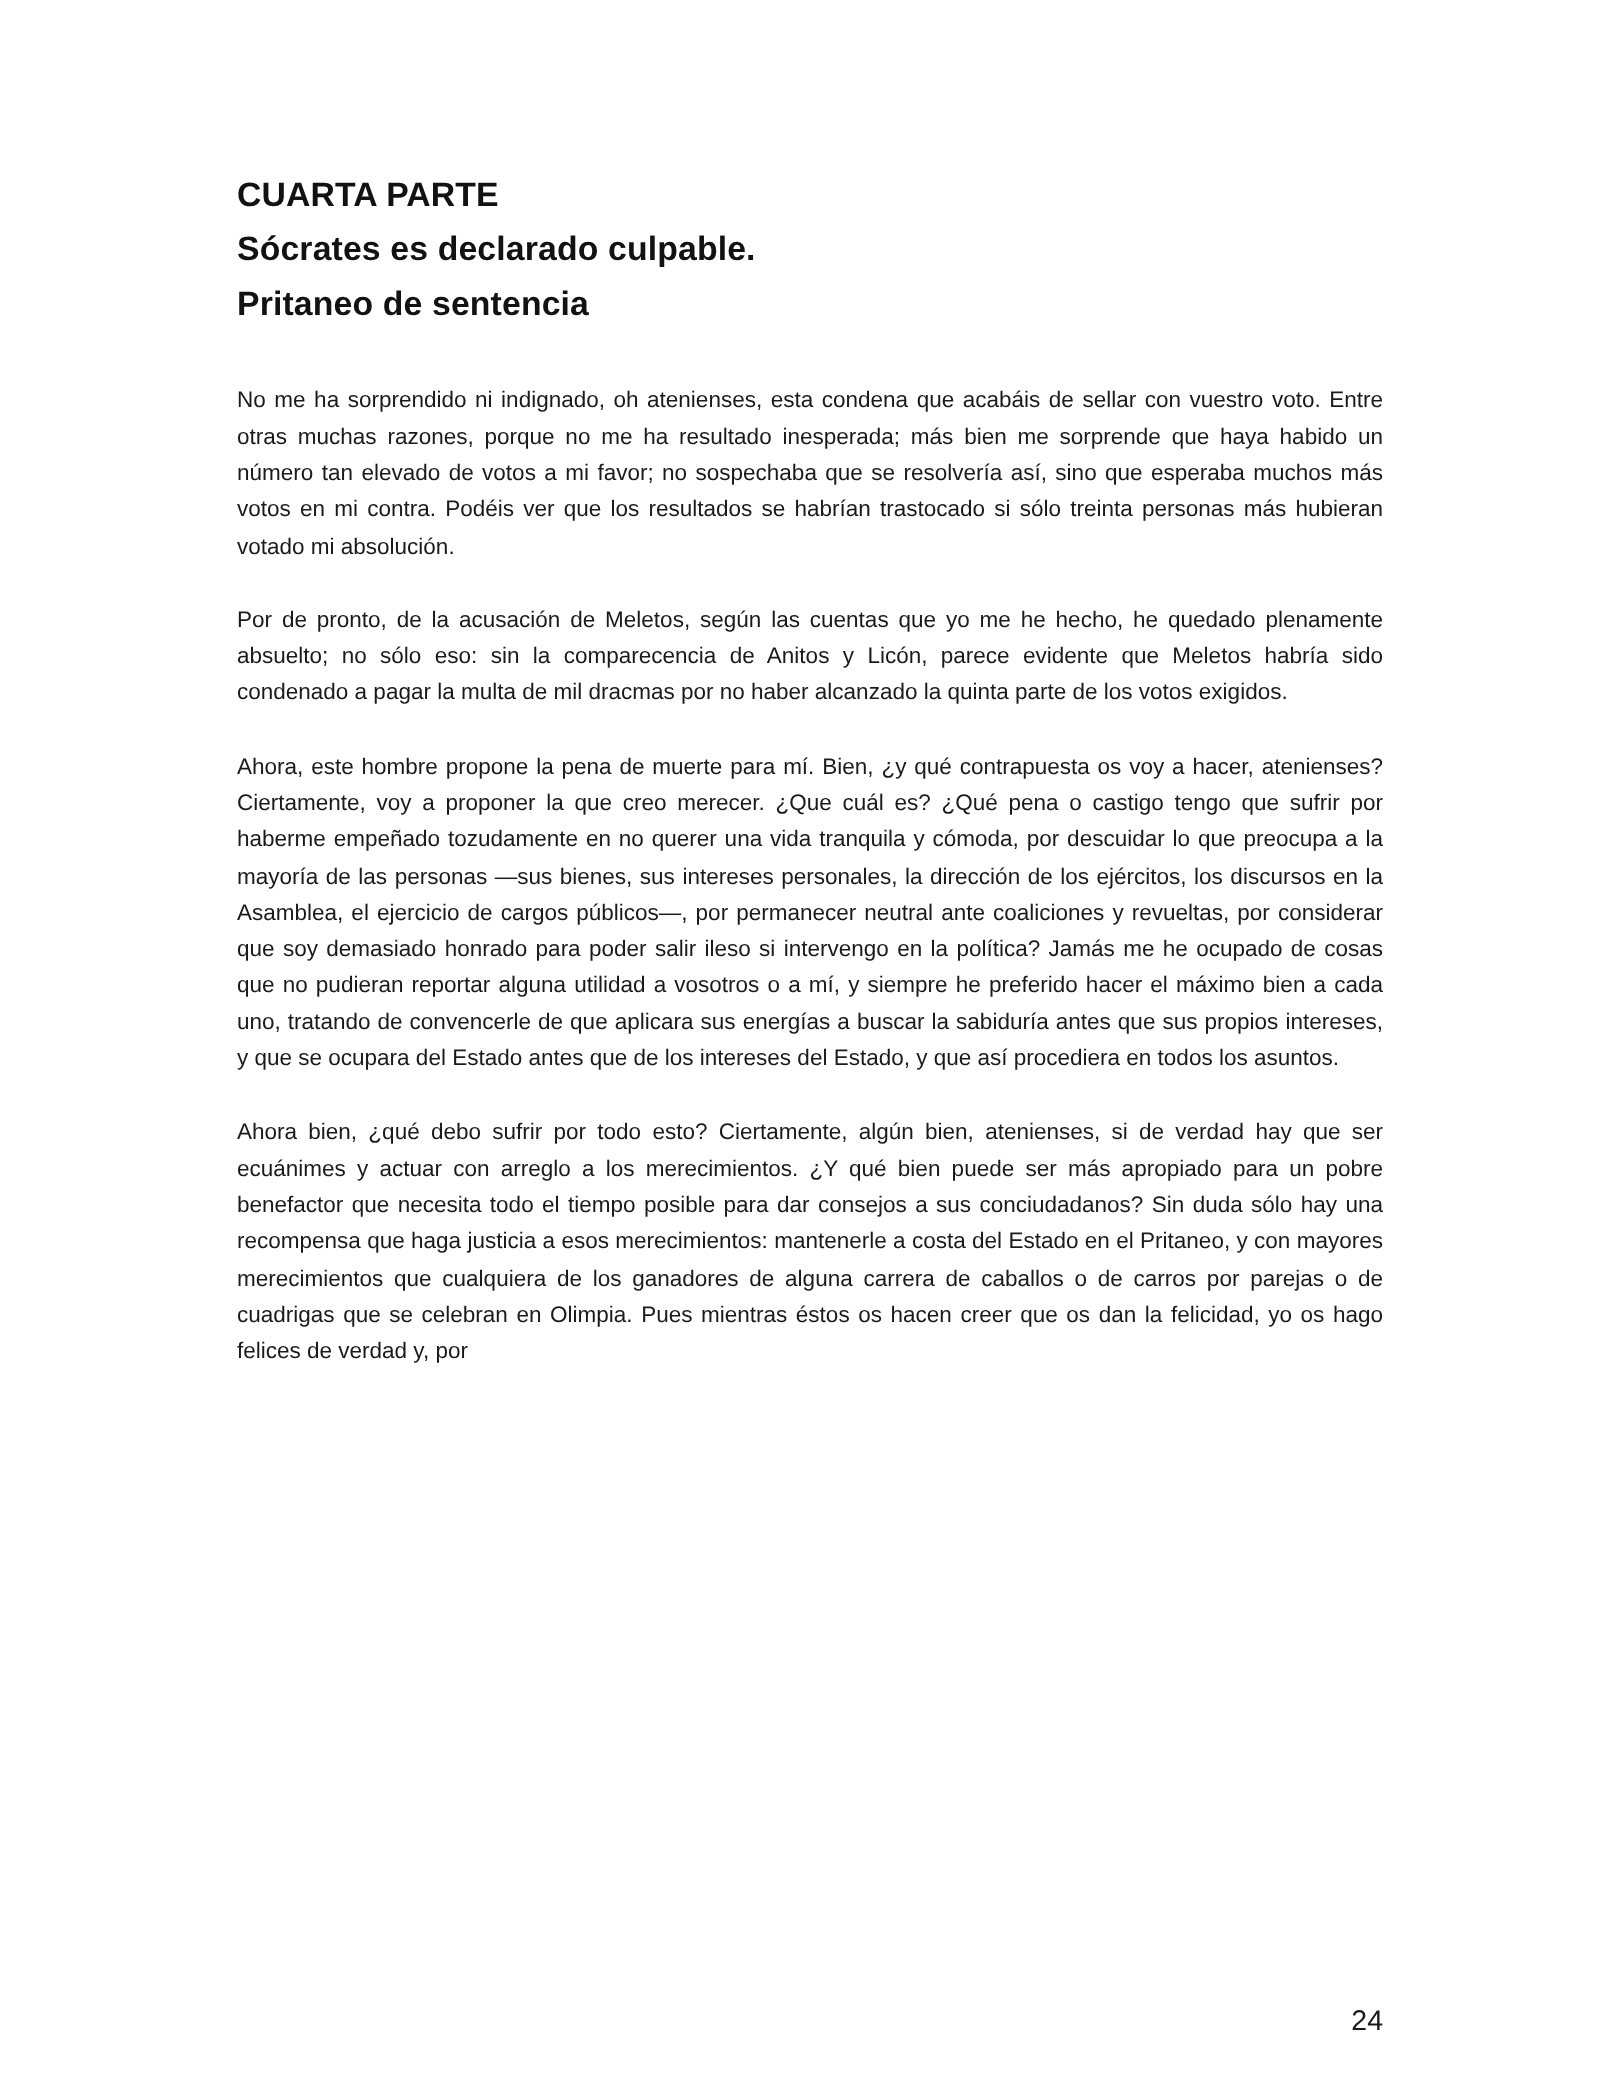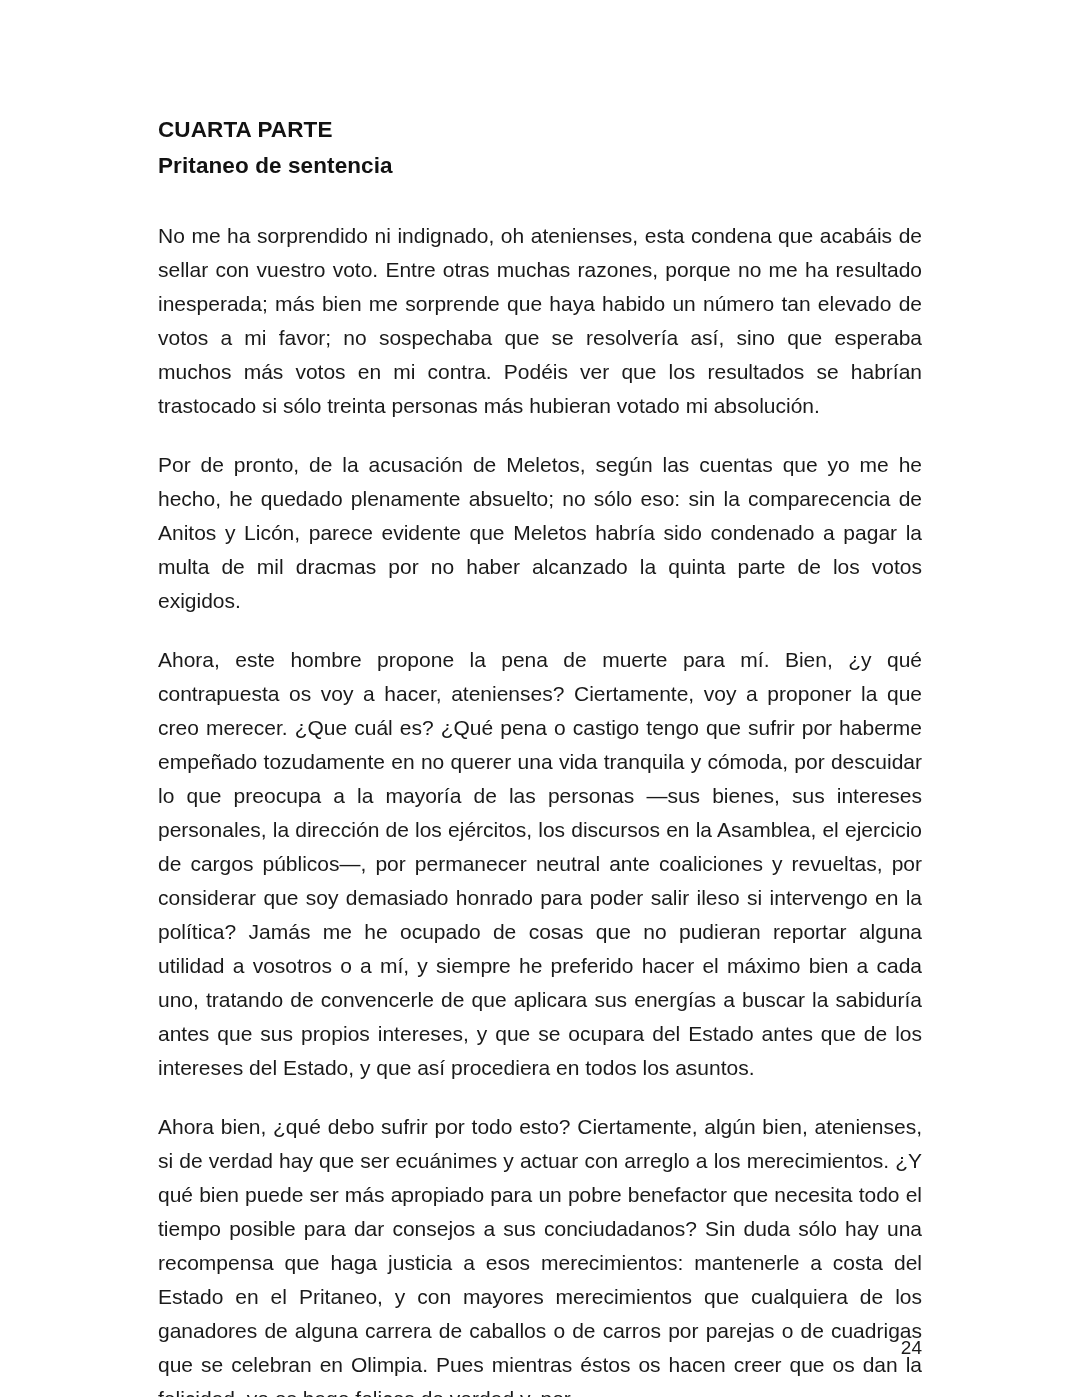--- a/index.html
+++ b/index.html
@@ -26,21 +26,21 @@
     margin: 0 0 34px 0;
   }
   .heading-line {
     font-size: 22.5px;
     font-weight: bold;
     line-height: 1.62;
     letter-spacing: 0.1px;
     color: #121212;
   }
   .para {
-    font-size: 21px;
+    font-size: 15px;
     line-height: 1.62;
     text-align: justify;
     text-justify: inter-word;
     margin: 0 0 25px 0;
     color: #1a1a1a;
     hyphens: none;
   }
   .para:last-of-type {
     margin-bottom: 0;
   }
@@ -53,20 +53,21 @@
     margin-top: 11px;
   }
 </style>
 </head>
 <body>
 
 <div class="page">
 
   <div class="heading-block">
     <div class="heading-line">CUARTA PARTE</div>
+    <div class="heading-line">Sócrates es declarado culpable.</div>
     <div class="heading-line">Pritaneo de sentencia</div>
   </div>
 
   <p class="para">No me ha sorprendido ni indignado, oh atenienses, esta condena que acabáis de sellar con vuestro voto. Entre otras muchas razones, porque no me ha resultado inesperada; más bien me sorprende que haya habido un número tan elevado de votos a mi favor; no sospechaba que se resolvería así, sino que esperaba muchos más votos en mi contra. Podéis ver que los resultados se habrían trastocado si sólo treinta personas más hubieran votado mi absolución.</p>
   <p class="para">Por de pronto, de la acusación de Meletos, según las cuentas que yo me he hecho, he quedado plenamente absuelto; no sólo eso: sin la comparecencia de Anitos y Licón, parece evidente que Meletos habría sido condenado a pagar la multa de mil dracmas por no haber alcanzado la quinta parte de los votos exigidos.</p>
   <p class="para">Ahora, este hombre propone la pena de muerte para mí. Bien, ¿y qué contrapuesta os voy a hacer, atenienses? Ciertamente, voy a proponer la que creo merecer. ¿Que cuál es? ¿Qué pena o castigo tengo que sufrir por haberme empeñado tozudamente en no querer una vida tranquila y cómoda, por descuidar lo que preocupa a la mayoría de las personas —sus bienes, sus intereses personales, la dirección de los ejércitos, los discursos en la Asamblea, el ejercicio de cargos públicos—, por permanecer neutral ante coaliciones y revueltas, por considerar que soy demasiado honrado para poder salir ileso si intervengo en la política? Jamás me he ocupado de cosas que no pudieran reportar alguna utilidad a vosotros o a mí, y siempre he preferido hacer el máximo bien a cada uno, tratando de convencerle de que aplicara sus energías a buscar la sabiduría antes que sus propios intereses, y que se ocupara del Estado antes que de los intereses del Estado, y que así procediera en todos los asuntos.</p>
   <p class="para">Ahora bien, ¿qué debo sufrir por todo esto? Ciertamente, algún bien, atenienses, si de verdad hay que ser ecuánimes y actuar con arreglo a los merecimientos. ¿Y qué bien puede ser más apropiado para un pobre benefactor que necesita todo el tiempo posible para dar consejos a sus conciudadanos? Sin duda sólo hay una recompensa que haga justicia a esos merecimientos: mantenerle a costa del Estado en el Pritaneo, y con mayores merecimientos que cualquiera de los ganadores de alguna carrera de caballos o de carros por parejas o de cuadrigas que se celebran en Olimpia. Pues mientras éstos os hacen creer que os dan la felicidad, yo os hago felices de verdad y, por</p>
 
   <div class="page-number">24</div>
 </div>

